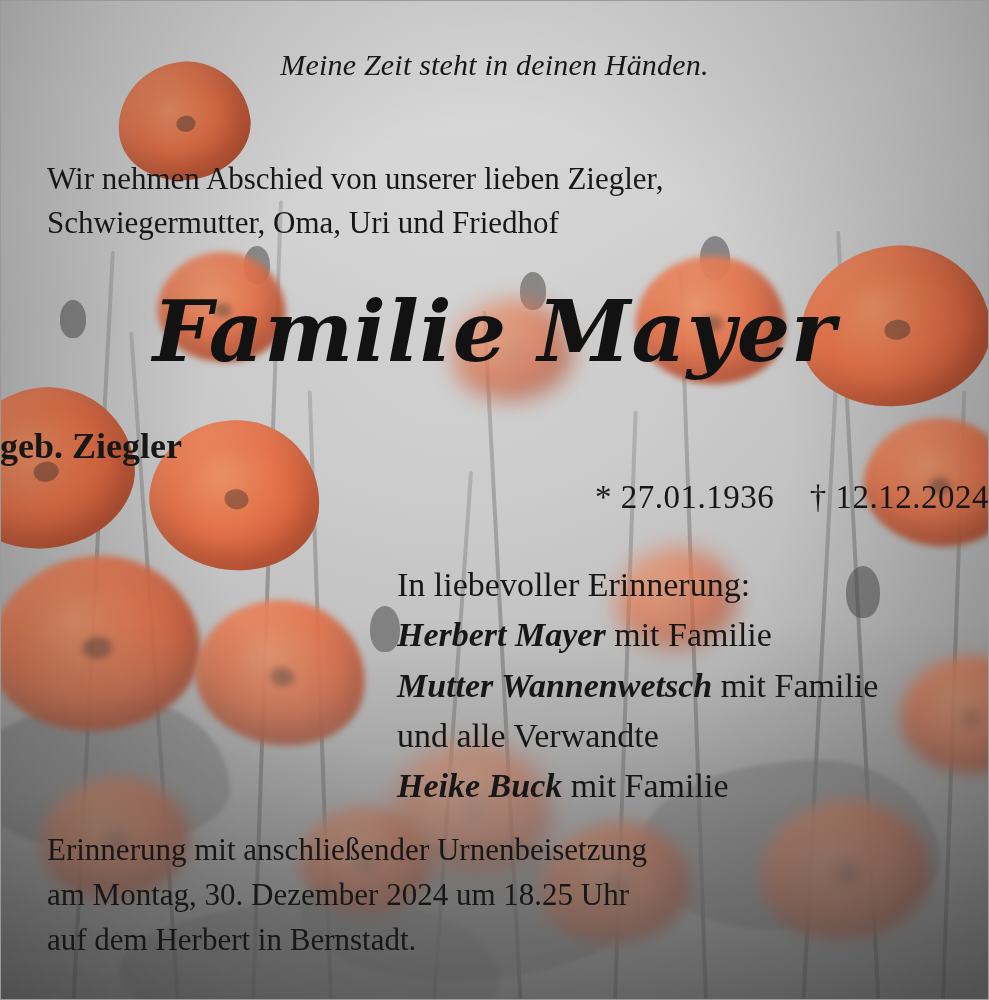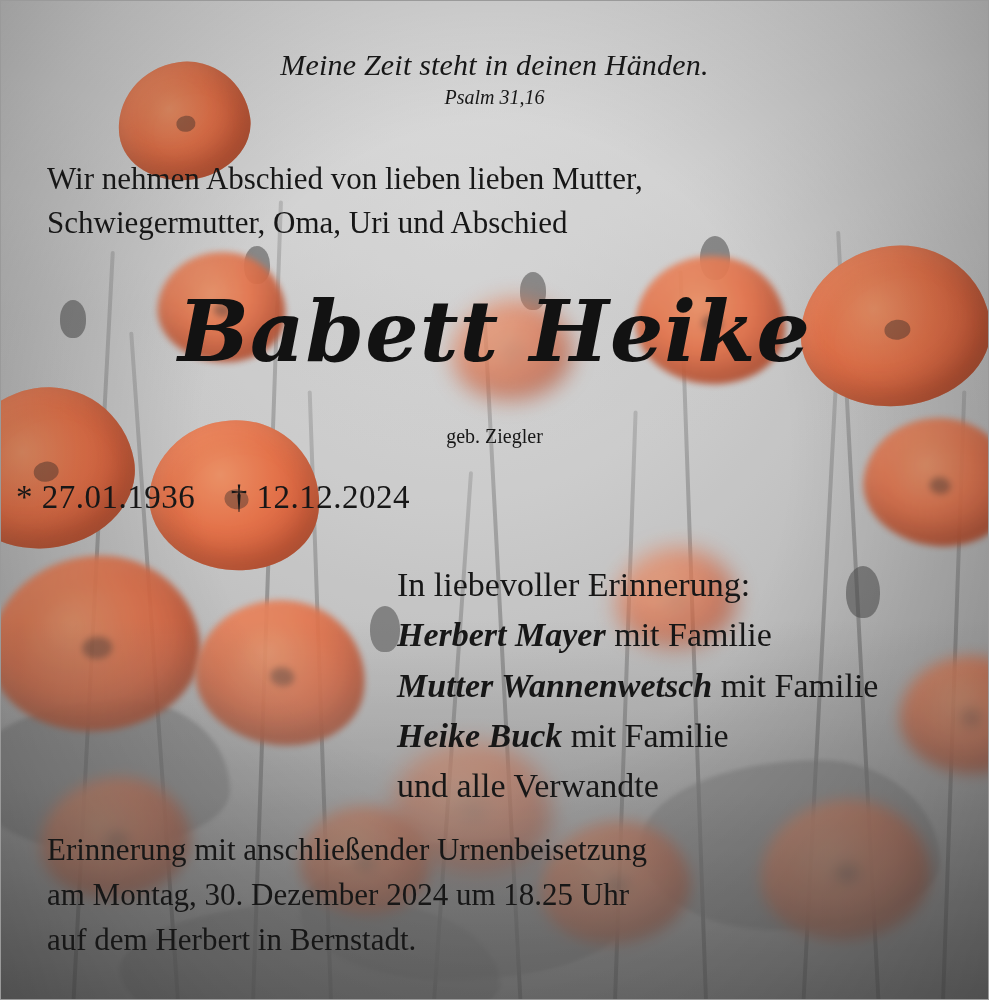--- a/index.html
+++ b/index.html
@@ -146,30 +146,31 @@
     font-size: 84px;
     letter-spacing: 1px;
     color: #121212;
   }
 
   .maiden {
     position: absolute;
     top: 425px;
     left: 0;
     right: 0;
-    text-align: center;
-    font-size: 20px;
+    text-align: left;
+    font-size: 36px;
+    font-weight: bold;
   }
 
   .dates {
     position: absolute;
     top: 479px;
     left: 16px;
     right: 0;
-    text-align: left;
+    text-align: right;
     font-size: 33px;
     letter-spacing: 0.5px;
   }
   .dates .sep { display: inline-block; width: 18px; }
 
   .memory {
     position: absolute;
     top: 560px;
     left: 397px;
     font-size: 34px;
@@ -247,49 +248,48 @@
     <div class="poppy softer" style="left:760px; top:800px; width:170px; height:140px; transform:rotate(-5deg);"></div>
 
     <div class="bg-ground"></div>
     <div class="bg-wash"></div>
     <div class="bg-vignette"></div>
   </div>
 
   <div class="content">
 
     <div class="verse">Meine Zeit steht in deinen Händen.</div>
-    <div class="verse-source">Psalm 31,16</div>
 
     <div class="intro">
-      <div>Wir nehmen Abschied von lieben lieben Mutter,</div>
-      <div>Schwiegermutter, Oma, Uri und Abschied</div>
+      <div>Wir nehmen Abschied von unserer lieben Ziegler,</div>
+      <div>Schwiegermutter, Oma, Uri und Friedhof</div>
     </div>
 
-    <div class="name">Babett Heike</div>
+    <div class="name">Familie Mayer</div>
     <div class="maiden">geb. Ziegler</div>
 
     <div class="dates">
       <span>* 27.01.1936</span>
       <span class="sep"></span>
       <span>† 12.12.2024</span>
     </div>
 
     <div class="memory">
       <div class="line">In liebevoller Erinnerung:</div>
       <div class="line">
         <b>Herbert Mayer</b><span> mit Familie</span>
       </div>
       <div class="line">
         <b>Mutter Wannenwetsch</b><span> mit Familie</span>
       </div>
       <div class="line">
-        <b>Heike Buck</b><span> mit Familie</span>
+        <span>und alle Verwandte</span>
       </div>
       <div class="line">
-        <span>und alle Verwandte</span>
+        <b>Heike Buck</b><span> mit Familie</span>
       </div>
     </div>
 
     <div class="funeral">
       <div>Erinnerung mit anschließender Urnenbeisetzung</div>
       <div>am Montag, 30. Dezember 2024 um 18.25 Uhr</div>
       <div>auf dem Herbert in Bernstadt.</div>
     </div>
 
   </div>

